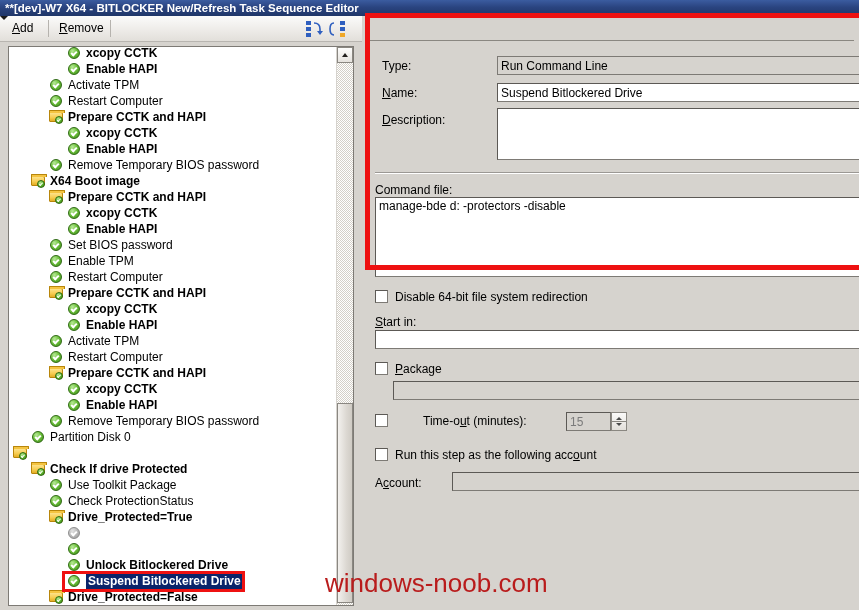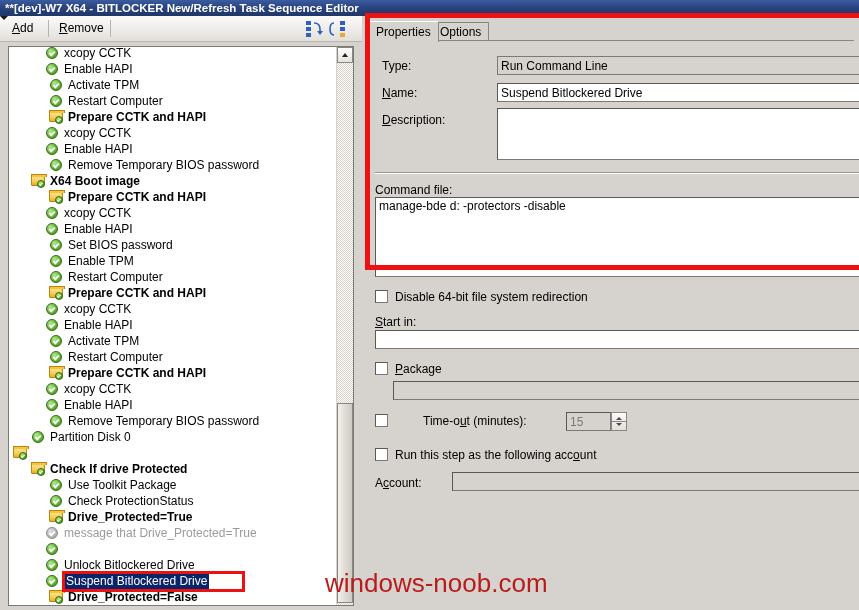--- a/index.html
+++ b/index.html
@@ -111,21 +111,21 @@
   .ico.folder .badge::after{
     content:"";position:absolute;left:1px;top:2px;width:2.5px;height:1px;
     border-left:1.5px solid #fff;border-bottom:1.5px solid #fff;
     transform:rotate(-45deg);
   }
 
   
   .i0{padding-left:4px;}
   .i1{padding-left:22px;}
   .i2{padding-left:40px;}
-  .i3{padding-left:36px;}
+  .i3{padding-left:58px;font-weight:bold;}
 
   
   .vscroll{
     position:absolute;right:0;top:0;width:17px;height:558px;
     background:repeating-conic-gradient(#ffffff 0% 25%,#d4d0c8 0% 50%) 0 0/2px 2px;
     border-left:1px solid #d6d3ce;box-sizing:border-box;
   }
   .sb-arrow{
     position:absolute;left:0;width:16px;height:16px;
     background:linear-gradient(to bottom,#fdfdfc,#e6e3de);
@@ -281,42 +281,38 @@
             <div class="row i2 grp"><span class="ico folder"><span class="tab"></span><span class="badge"></span></span><span class="lbl">Prepare CCTK and HAPI</span></div>
             <div class="row i3"><span class="ico check"></span><span class="lbl">xcopy CCTK</span></div>
             <div class="row i3"><span class="ico check"></span><span class="lbl">Enable HAPI</span></div>
             <div class="row i2"><span class="ico check"></span><span class="lbl">Remove Temporary BIOS password</span></div>
             <div class="row i1"><span class="ico check"></span><span class="lbl">Partition Disk 0</span></div>
             <div class="row i0 grp"><span class="ico folder"><span class="tab"></span><span class="badge"></span></span></div>
             <div class="row i1 grp"><span class="ico folder"><span class="tab"></span><span class="badge"></span></span><span class="lbl">Check If drive Protected</span></div>
             <div class="row i2"><span class="ico check"></span><span class="lbl">Use Toolkit Package</span></div>
             <div class="row i2"><span class="ico check"></span><span class="lbl">Check ProtectionStatus</span></div>
             <div class="row i2 grp"><span class="ico folder"><span class="tab"></span><span class="badge"></span></span><span class="lbl">Drive_Protected=True</span></div>
-            <div class="row i3 dim"><span class="ico check dimmed"></span><span class="lbl">message that Drive_Protected=True</span></div>
+            <div class="row i3 dim"><span class="ico check dimmed"></span></div>
             <div class="row i3"><span class="ico check"></span></div>
             <div class="row i3"><span class="ico check"></span><span class="lbl">Unlock Bitlockered Drive</span></div>
             <div class="row i3 sel"><span class="ico check"></span><span class="lbl">Suspend Bitlockered Drive</span></div>
             <div class="row i2 grp"><span class="ico folder"><span class="tab"></span><span class="badge"></span></span><span class="lbl">Drive_Protected=False</span></div>
           </div>
       </div>
       <div class="vscroll">
         <div class="sb-arrow up">
           <div class="tri"></div>
         </div>
         <div class="sb-thumb"></div>
       </div>
     </div>
   </div>
 
   <div class="rightpane">
 
-    <div class="tabstrip">
-      <div class="tab active" id="tab-properties">Properties</div>
-      <div class="tab" id="tab-options">Options</div>
-    </div>
     <div class="tabline"></div>
 
     <div class="frm-label" style="left:19px;top:43px;">Type:</div>
     <div class="txtbox readonly" style="left:134px;top:40px;width:375px;height:19px;">Run Command Line</div>
 
     <div class="frm-label" style="left:19px;top:70px;">
       <u>N</u><span>ame:</span>
     </div>
     <div class="txtbox" style="left:134px;top:67px;width:375px;height:19px;">Suspend Bitlockered Drive</div>
 

